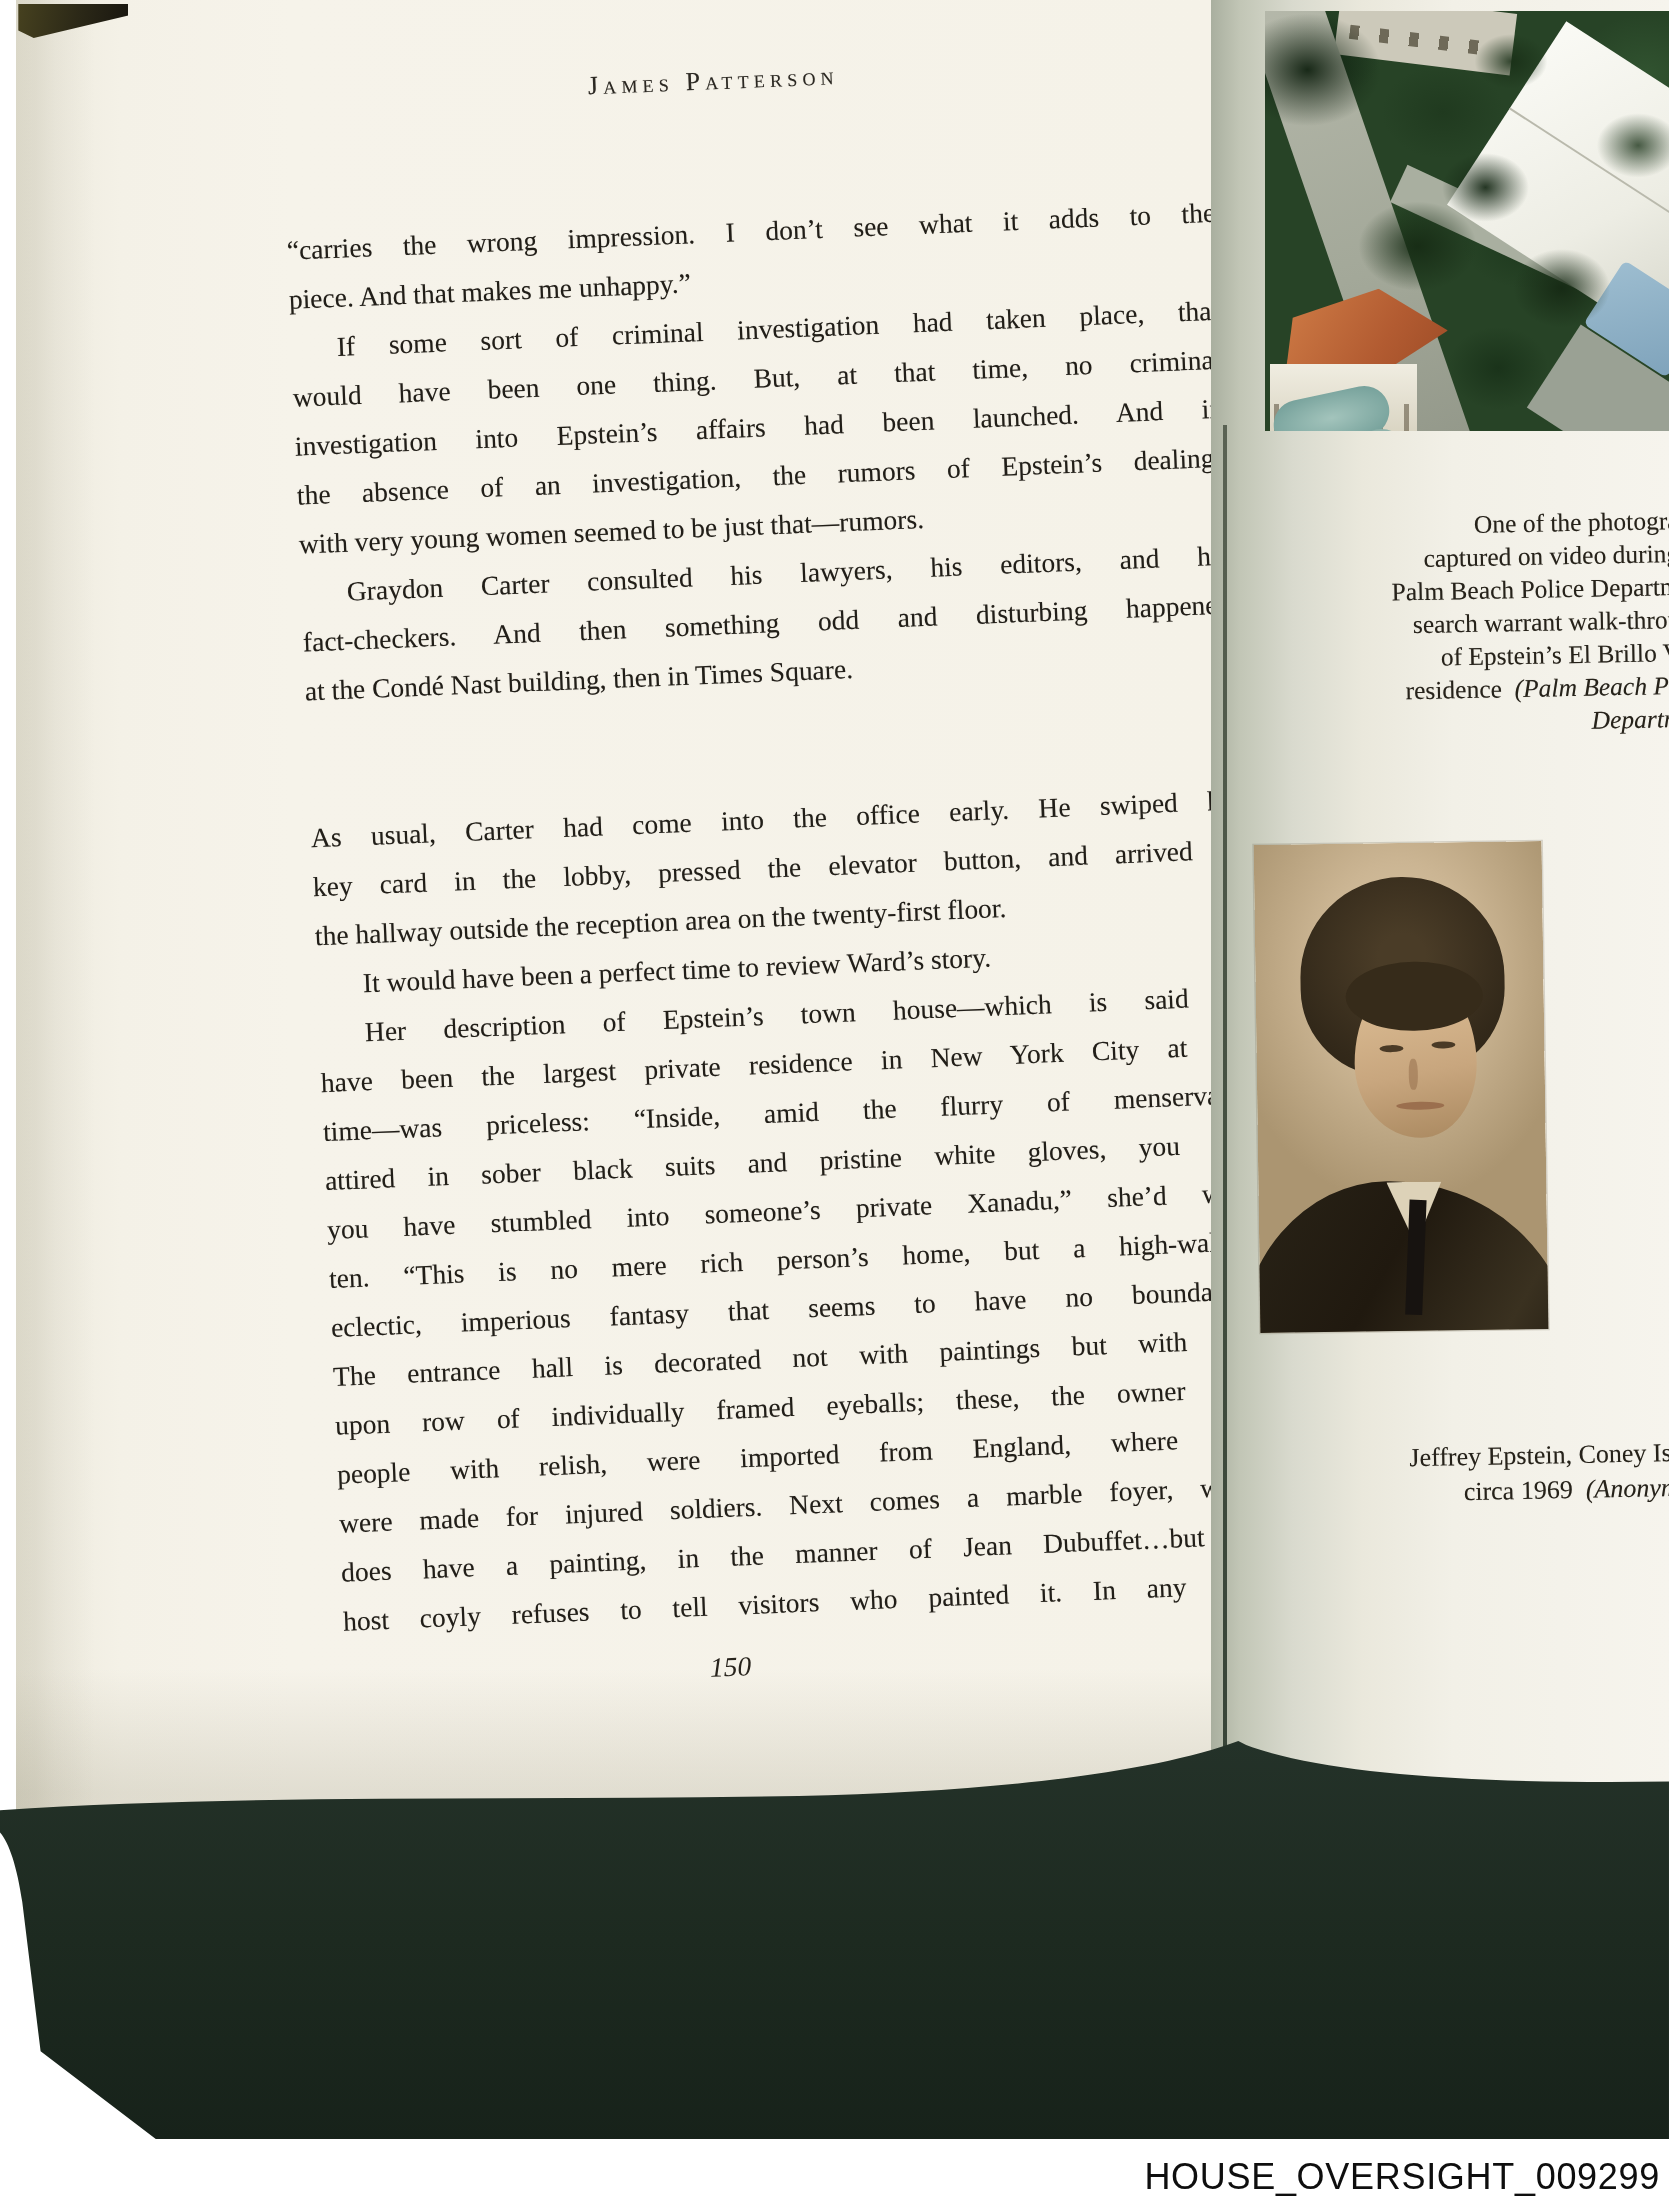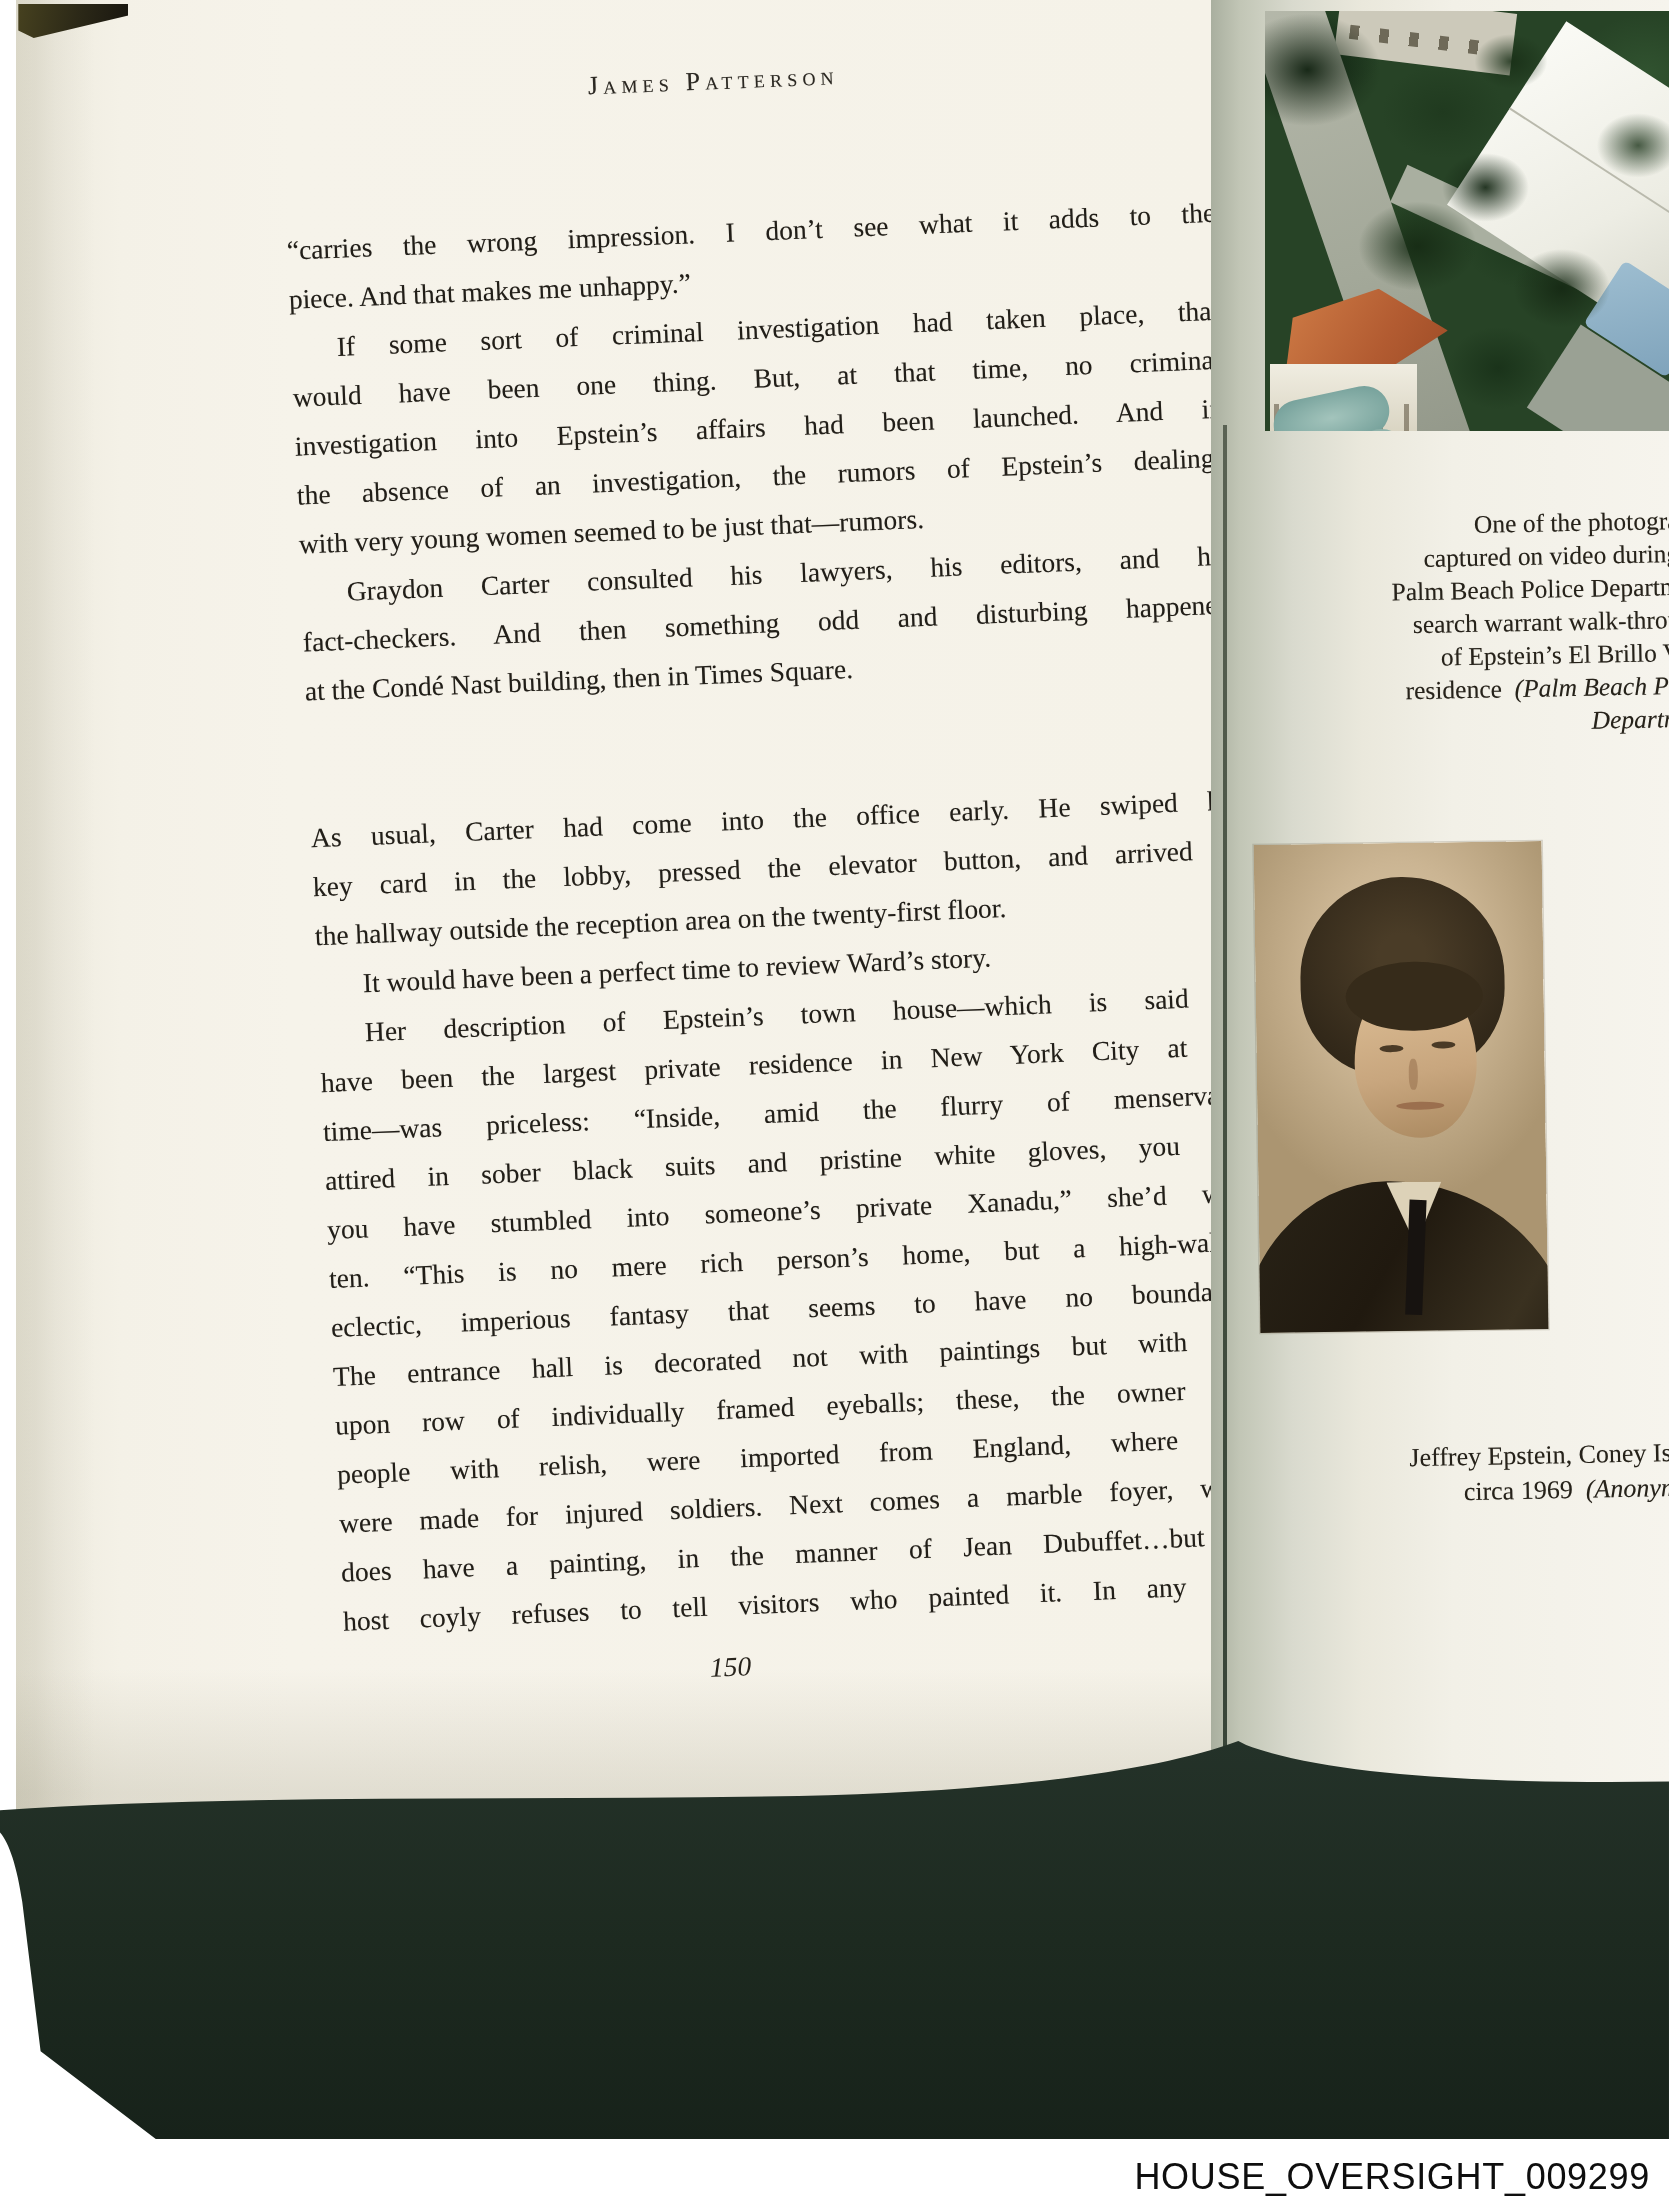--- a/index.html
+++ b/index.html
@@ -115,21 +115,21 @@
     border-radius:45% 55% 0 0/90% 90% 0 0;
     background:linear-gradient(120deg,#2a2418 0%,#20190f 45%,#3a3120 80%,#241d12 100%);}
   .p-collar{position:absolute;left:128px;top:339px;width:55px;height:63px;
     background:#ddd2b8;clip-path:polygon(0 0,100% 0,52% 100%);}
   .p-tie{position:absolute;left:148px;top:357px;width:17px;height:115px;background:#171310;
     transform:rotate(3deg);}
 
   
   .band-svg{position:absolute;left:0;top:0;z-index:5;}
   
-  .watermark{position:absolute;right:19px;top:2156px;z-index:6;
+  .watermark{position:absolute;right:9px;top:2156px;z-index:6;
     font-family:"Liberation Sans",sans-serif;font-size:36px;font-weight:500;
     letter-spacing:0.7px;color:#0e0e0e;}
 </style>
 </head>
 <body>
 
 <div class="canvas">
 
   <div class="left-page">
     <div class="text-rotated">

